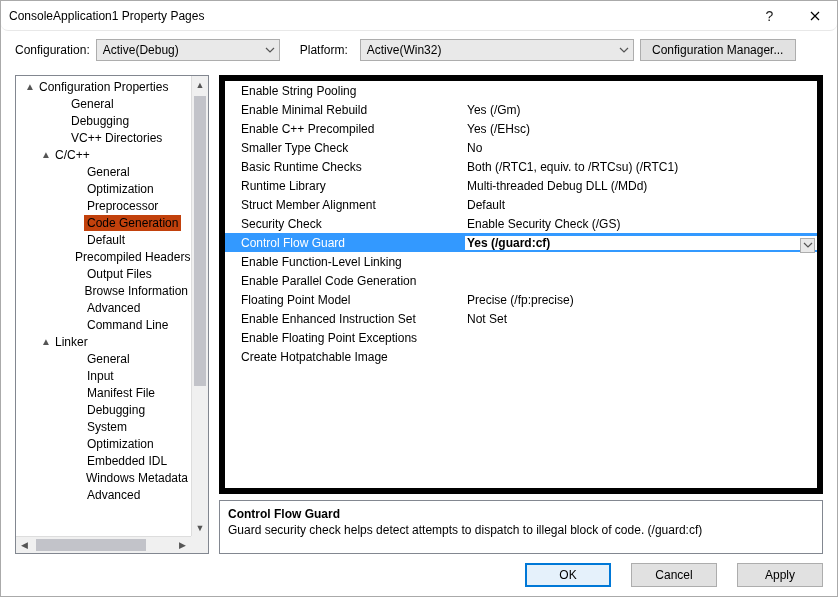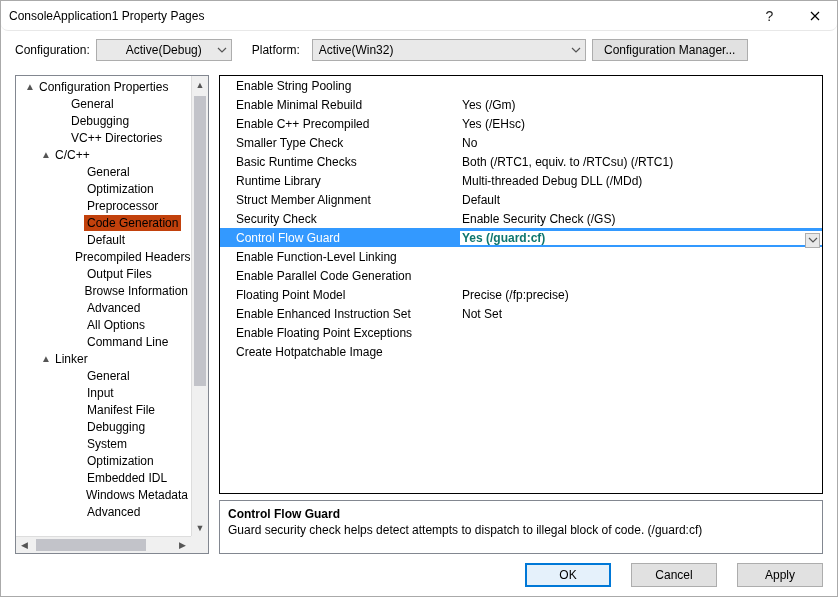--- a/index.html
+++ b/index.html
@@ -4,21 +4,21 @@
 <style>
   * { box-sizing: border-box; margin: 0; padding: 0; }
   body { font-family: "Segoe UI", Tahoma, sans-serif; font-size: 12px; color: #000; background: #fff; width: 838px; height: 597px; border: 1px solid #aaa; overflow: hidden; position: relative; }
   .titlebar { height: 30px; display: flex; align-items: center; padding-left: 8px; border-bottom: 1px solid #e8e8e8; border-radius: 7px; }
   .titlebar .title { flex: 1; font-size: 12px; }
   .titlebar .win-btn { width: 45px; height: 30px; display: flex; align-items: center; justify-content: center; font-size: 14px; color: #222; cursor: default; }
   .top-bar { height: 38px; display: flex; align-items: center; padding: 0 14px; gap: 6px; }
   .top-bar label { font-size: 12px; }
   .combo { border: 1px solid #adadad; background: #e9e9e9; height: 22px; display: flex; align-items: center; padding: 0 6px; position: relative; }
   .combo .arrow { position: absolute; right: 4px; top: 4px; }
-  .combo.config { width: 136px; justify-content: center; }
+  .combo.config { width: 184px; }
   .combo.platform { width: 274px; margin-left: 6px; }
   .btn { border: 1px solid #adadad; background: #e1e1e1; height: 24px; padding: 0 10px; display: flex; align-items: center; justify-content: center; cursor: default; }
   .btn.cfgmgr { width: 156px; height: 22px; margin-left: 0; }
   .main { display: flex; position: absolute; top: 68px; bottom: 42px; left: 0; right: 0; padding: 6px 14px 0 14px; gap: 10px; }
   .tree-wrap { width: 194px; border: 1px solid #828790; position: relative; background: #fff; overflow: hidden; }
   .tree { position: absolute; left:0; top:0; right:17px; bottom:17px; overflow: hidden; padding-top:2px; }
   .tree-item { white-space: nowrap; height: 17px; display: flex; align-items: center; padding-left: 6px; }
   .tree-item .exp { width: 12px; text-align: center; font-size: 10px; color: #555; display:inline-block; }
   .tree-item .lbl { padding: 1px 3px; }
   .tree-item.sel .lbl { background: #c2410c; }
@@ -29,27 +29,27 @@
   .tree-vscroll { position:absolute; right:0; top:0; bottom:17px; width:17px; background:#f0f0f0; border-left:1px solid #ddd; }
   .tree-vscroll .thumb { position:absolute; left:2px; right:2px; top:20px; height:290px; background:#c2c3c9; border-radius:0; }
   .tree-vscroll .arr { position:absolute; left:0; right:0; height:17px; display:flex; align-items:center; justify-content:center; color:#555; font-size:9px; }
   .tree-vscroll .arr.up{top:0;} .tree-vscroll .arr.dn{bottom:0;}
   .tree-hscroll { position:absolute; left:0; right:17px; bottom:0; height:17px; background:#f0f0f0; border-top:1px solid #ddd; }
   .tree-hscroll .thumb { position:absolute; top:2px; bottom:2px; left:20px; width:110px; background:#c2c3c9; }
   .tree-hscroll .arr { position:absolute; top:0; bottom:0; width:17px; display:flex; align-items:center; justify-content:center; color:#555; font-size:9px;}
   .tree-hscroll .arr.l{left:0;} .tree-hscroll .arr.r{right:0;}
   .tree-corner { position:absolute; right:0; bottom:0; width:17px; height:17px; background:#f0f0f0; }
   .right { flex:1; display:flex; flex-direction:column; gap:6px; }
-  .grid { flex:1; border:1px solid #000000; overflow:hidden; position:relative;text-decoration:underline; }
+  .grid { flex:1; border:6px solid #000000; overflow:hidden; position:relative;text-decoration:underline; }
   .grid-body { position:absolute; inset:0; overflow:hidden; }
   .grid-row { height:19px; display:flex; align-items:center; }
   .grid-row .pname { width:240px; padding-left:16px; }
   .grid-row .pval { flex:1; padding-left:2px; position:relative; }
   .grid-row.sel { background:#3399ff; color:#fff; }
-  .grid-row.sel .pval { background:#fff; color:#0f766e; font-weight:bold; }
+  .grid-row.sel .pval { background:#fff; color:#000000; font-weight:bold; }
   .grid-row.sel .pval .dd { position:absolute; right:2px; top:2px; width:15px; height:15px; border:1px solid #adadad; background:#e9e9e9; display:flex; align-items:center; justify-content:center; font-size:9px; color:#555;}
   .desc { height:54px; border:1px solid #828790; padding:6px 8px; font-size:12px; }
   .desc .hd { font-weight:bold; margin-bottom:2px; }
   .bottom { position:absolute; left:0; right:0; bottom:0; height:42px; display:flex; align-items:center; justify-content:flex-end; padding-right:14px; gap:20px; }
   .bottom .btn { width:86px; }
   .bottom .btn.primary { border:2px solid #0078d7; background:#e5f1fb; }
   svg.icon{width:10px;height:10px;}
 </style>
 </head>
 <body>
@@ -138,24 +138,20 @@
         <div class="tree-item l3">
           <span class="exp"></span>
           <span class="lbl">Browse Information</span>
         </div>
         <div class="tree-item l3">
           <span class="exp"></span>
           <span class="lbl">Advanced</span>
         </div>
         <div class="tree-item l3">
           <span class="exp"></span>
-          <span class="lbl">All Options</span>
-        </div>
-        <div class="tree-item l3">
-          <span class="exp"></span>
           <span class="lbl">Command Line</span>
         </div>
         <div class="tree-item l1">
           <span class="exp">▲</span>
           <span class="lbl">Linker</span>
         </div>
         <div class="tree-item l3">
           <span class="exp"></span>
           <span class="lbl">General</span>
         </div>

